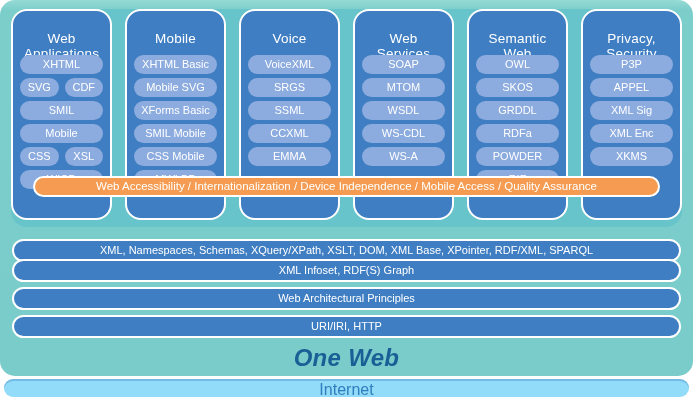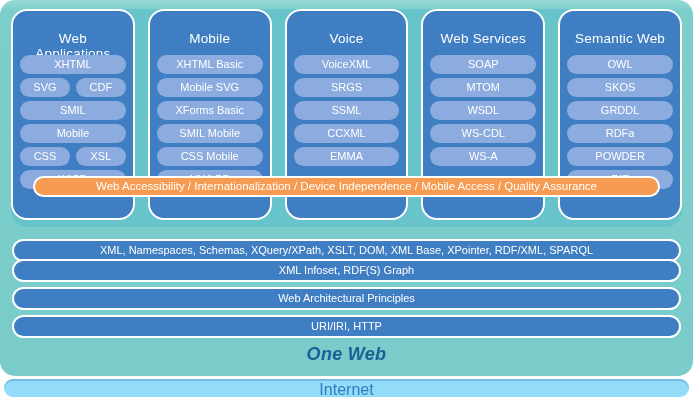--- a/index.html
+++ b/index.html
@@ -44,21 +44,21 @@
     white-space:nowrap;
   }
   .f-bar {
     position:absolute; left:12px; width:669px; height:23px;
     box-sizing:border-box; background:#3F7EC2; border:2px solid #ffffff;
     border-radius:12px; color:#ffffff; font-size:11px; line-height:19px;
     text-align:center; white-space:nowrap;
   }
   .one-web {
     position:absolute; left:0; right:0; top:344px; text-align:center;
-    font-size:18px; font-style:italic; font-weight:bold; color:#1A6096;
+    font-size:24px; font-style:italic; font-weight:bold; color:#1A6096;
     letter-spacing:0.3px;
   }
   .internet-bar {
     position:absolute; left:4px; top:379px; width:685px; height:18px;
     background:#92DBF9; border-radius:10.5px;
     box-shadow:inset 0 2px 0 rgba(70,140,200,0.4);
     color:#2F7EBD; font-size:16px; line-height:21px; text-align:center;
   }
 </style>
 </head>
@@ -160,20 +160,38 @@
               <div class="pill">GRDDL</div>
             </div>
             <div class="pill-row">
               <div class="pill">RDFa</div>
             </div>
             <div class="pill-row">
               <div class="pill">POWDER</div>
             </div>
             <div class="pill-row">
               <div class="pill">RIF</div>
+            </div>
+          </div>
+          <div class="column">
+            <div class="col-title">Privacy, Security</div>
+            <div class="pill-row">
+              <div class="pill">P3P</div>
+            </div>
+            <div class="pill-row">
+              <div class="pill">APPEL</div>
+            </div>
+            <div class="pill-row">
+              <div class="pill">XML Sig</div>
+            </div>
+            <div class="pill-row">
+              <div class="pill">XML Enc</div>
+            </div>
+            <div class="pill-row">
+              <div class="pill">XKMS</div>
             </div>
           </div>
         </div>
       <div class="activities-bar">Web Accessibility / Internationalization / Device Independence / Mobile Access / Quality Assurance</div>
     </div>
     <div id="bars">
         <div class="f-bar" style="top: 239px;">XML, Namespaces, Schemas, XQuery/XPath, XSLT, DOM, XML Base, XPointer, RDF/XML, SPARQL</div>
         <div class="f-bar" style="top: 259px;">XML Infoset, RDF(S) Graph</div>
         <div class="f-bar" style="top: 287px;">Web Architectural Principles</div>
         <div class="f-bar" style="top: 315px;">URI/IRI, HTTP</div>

